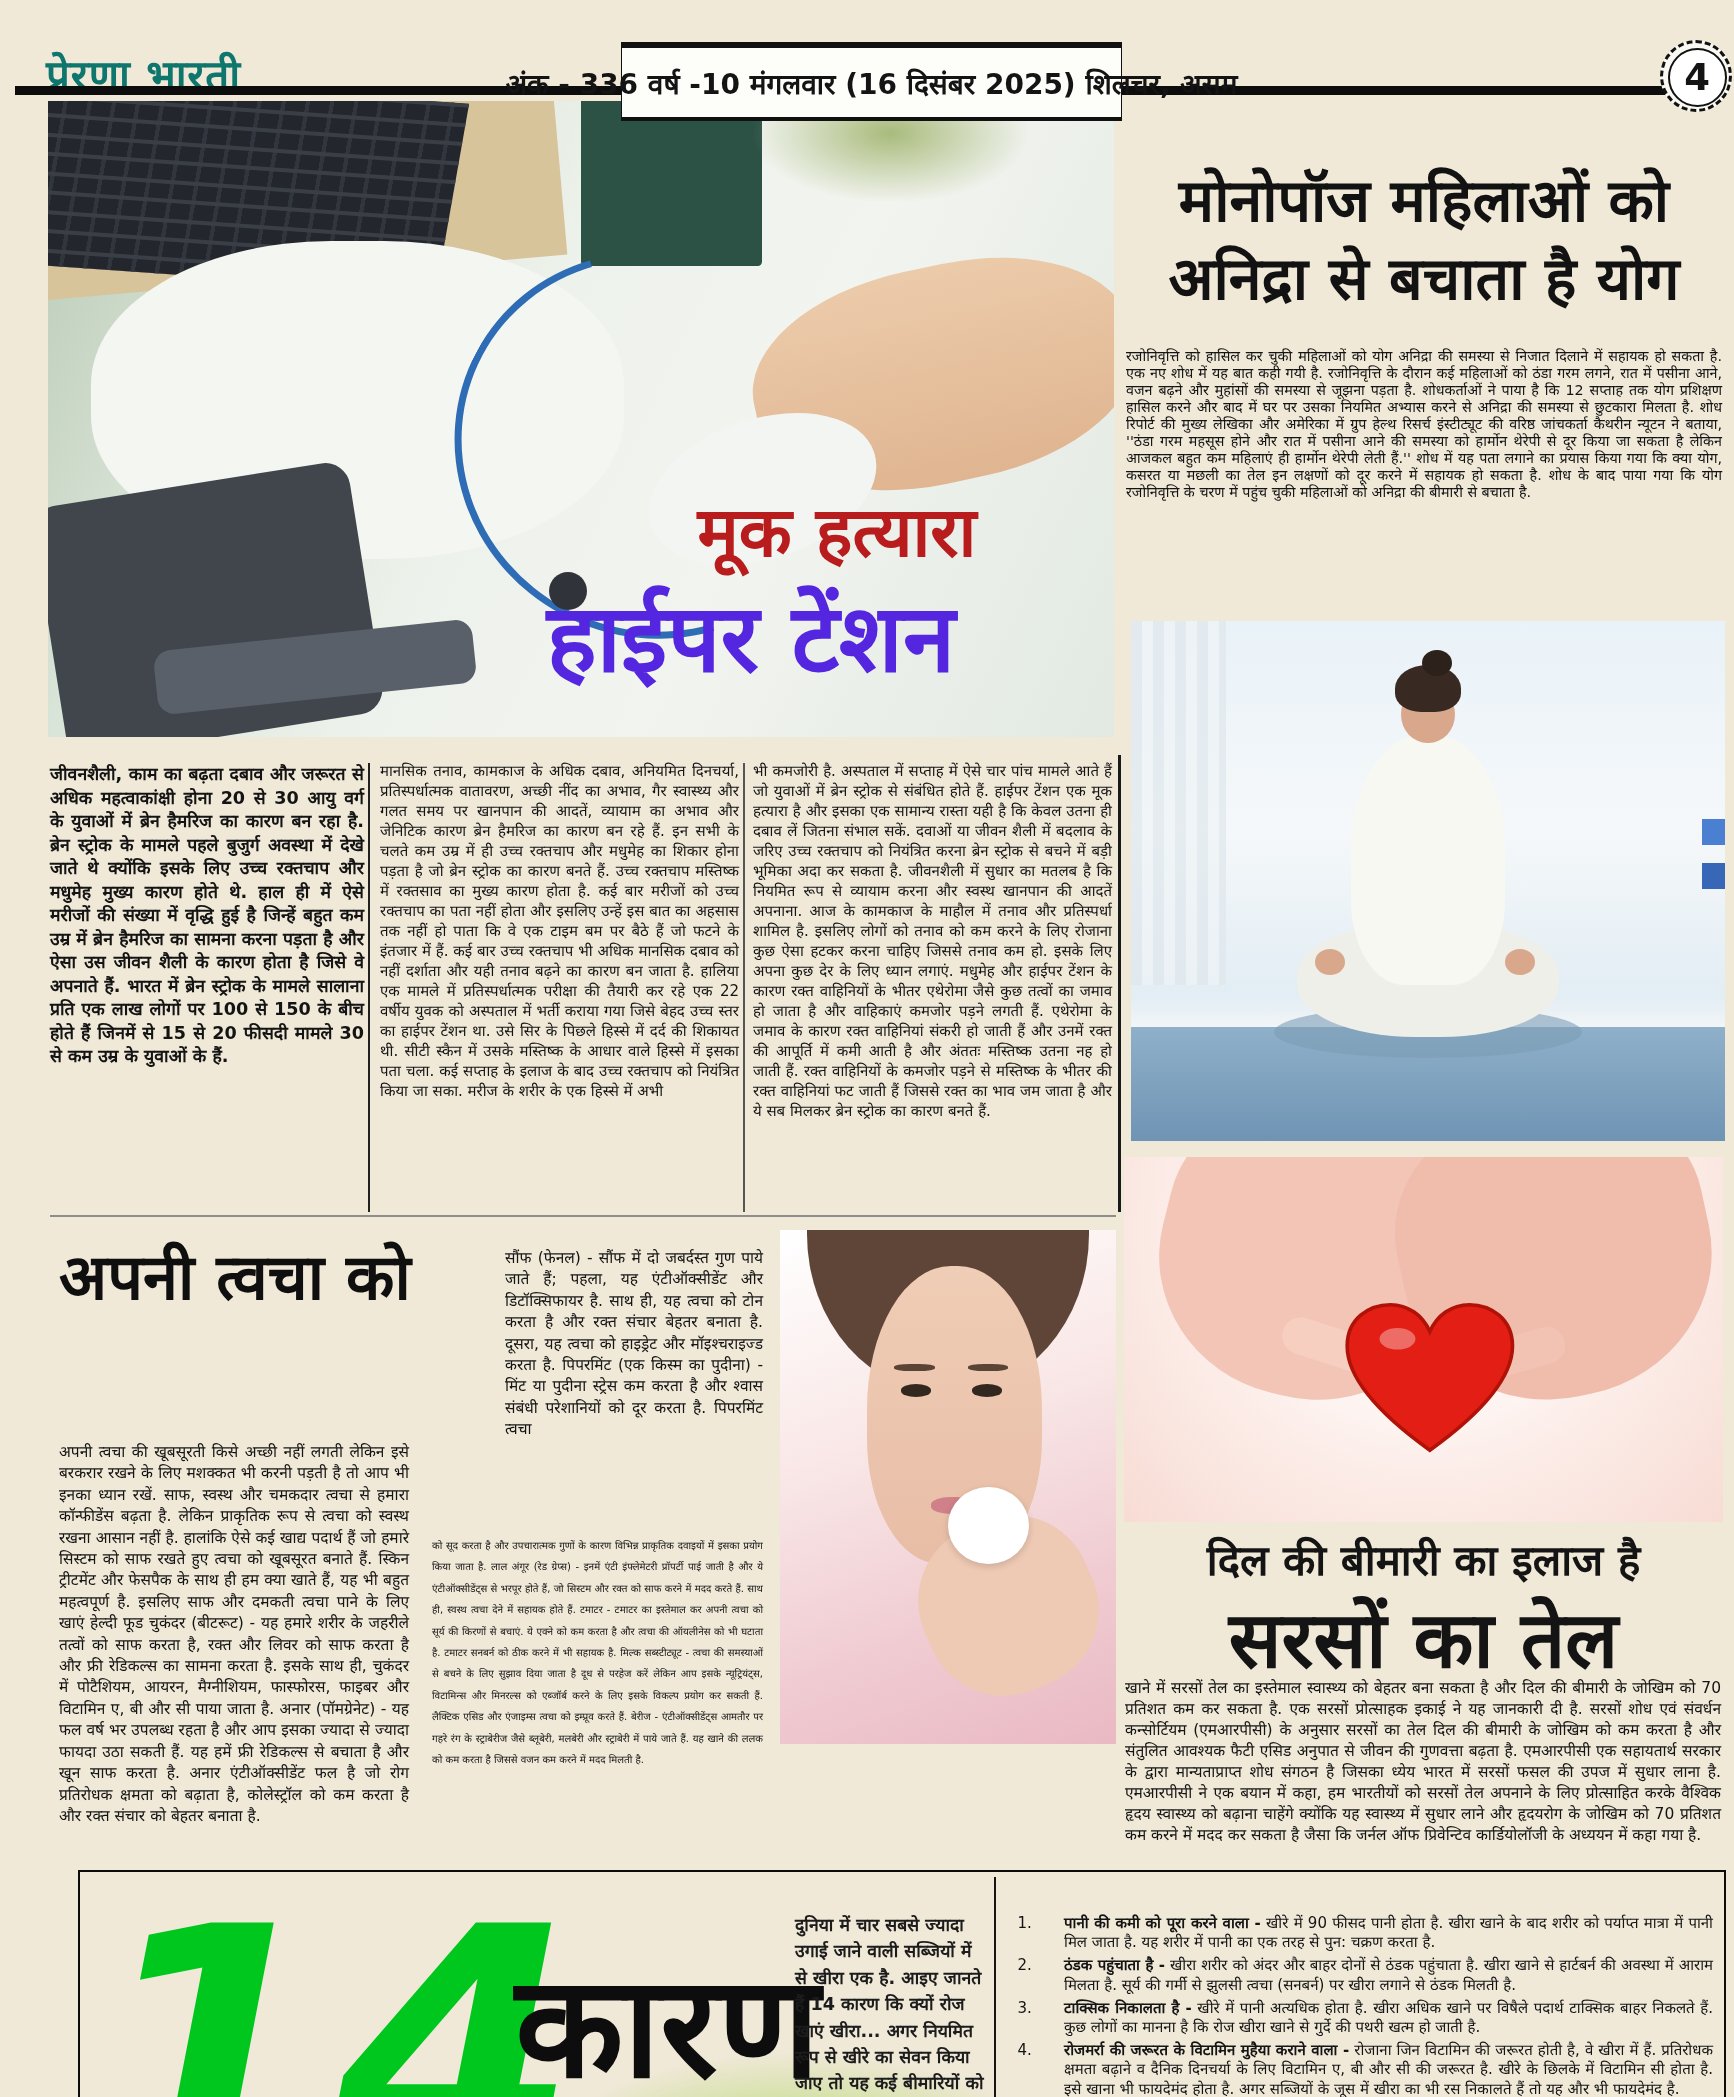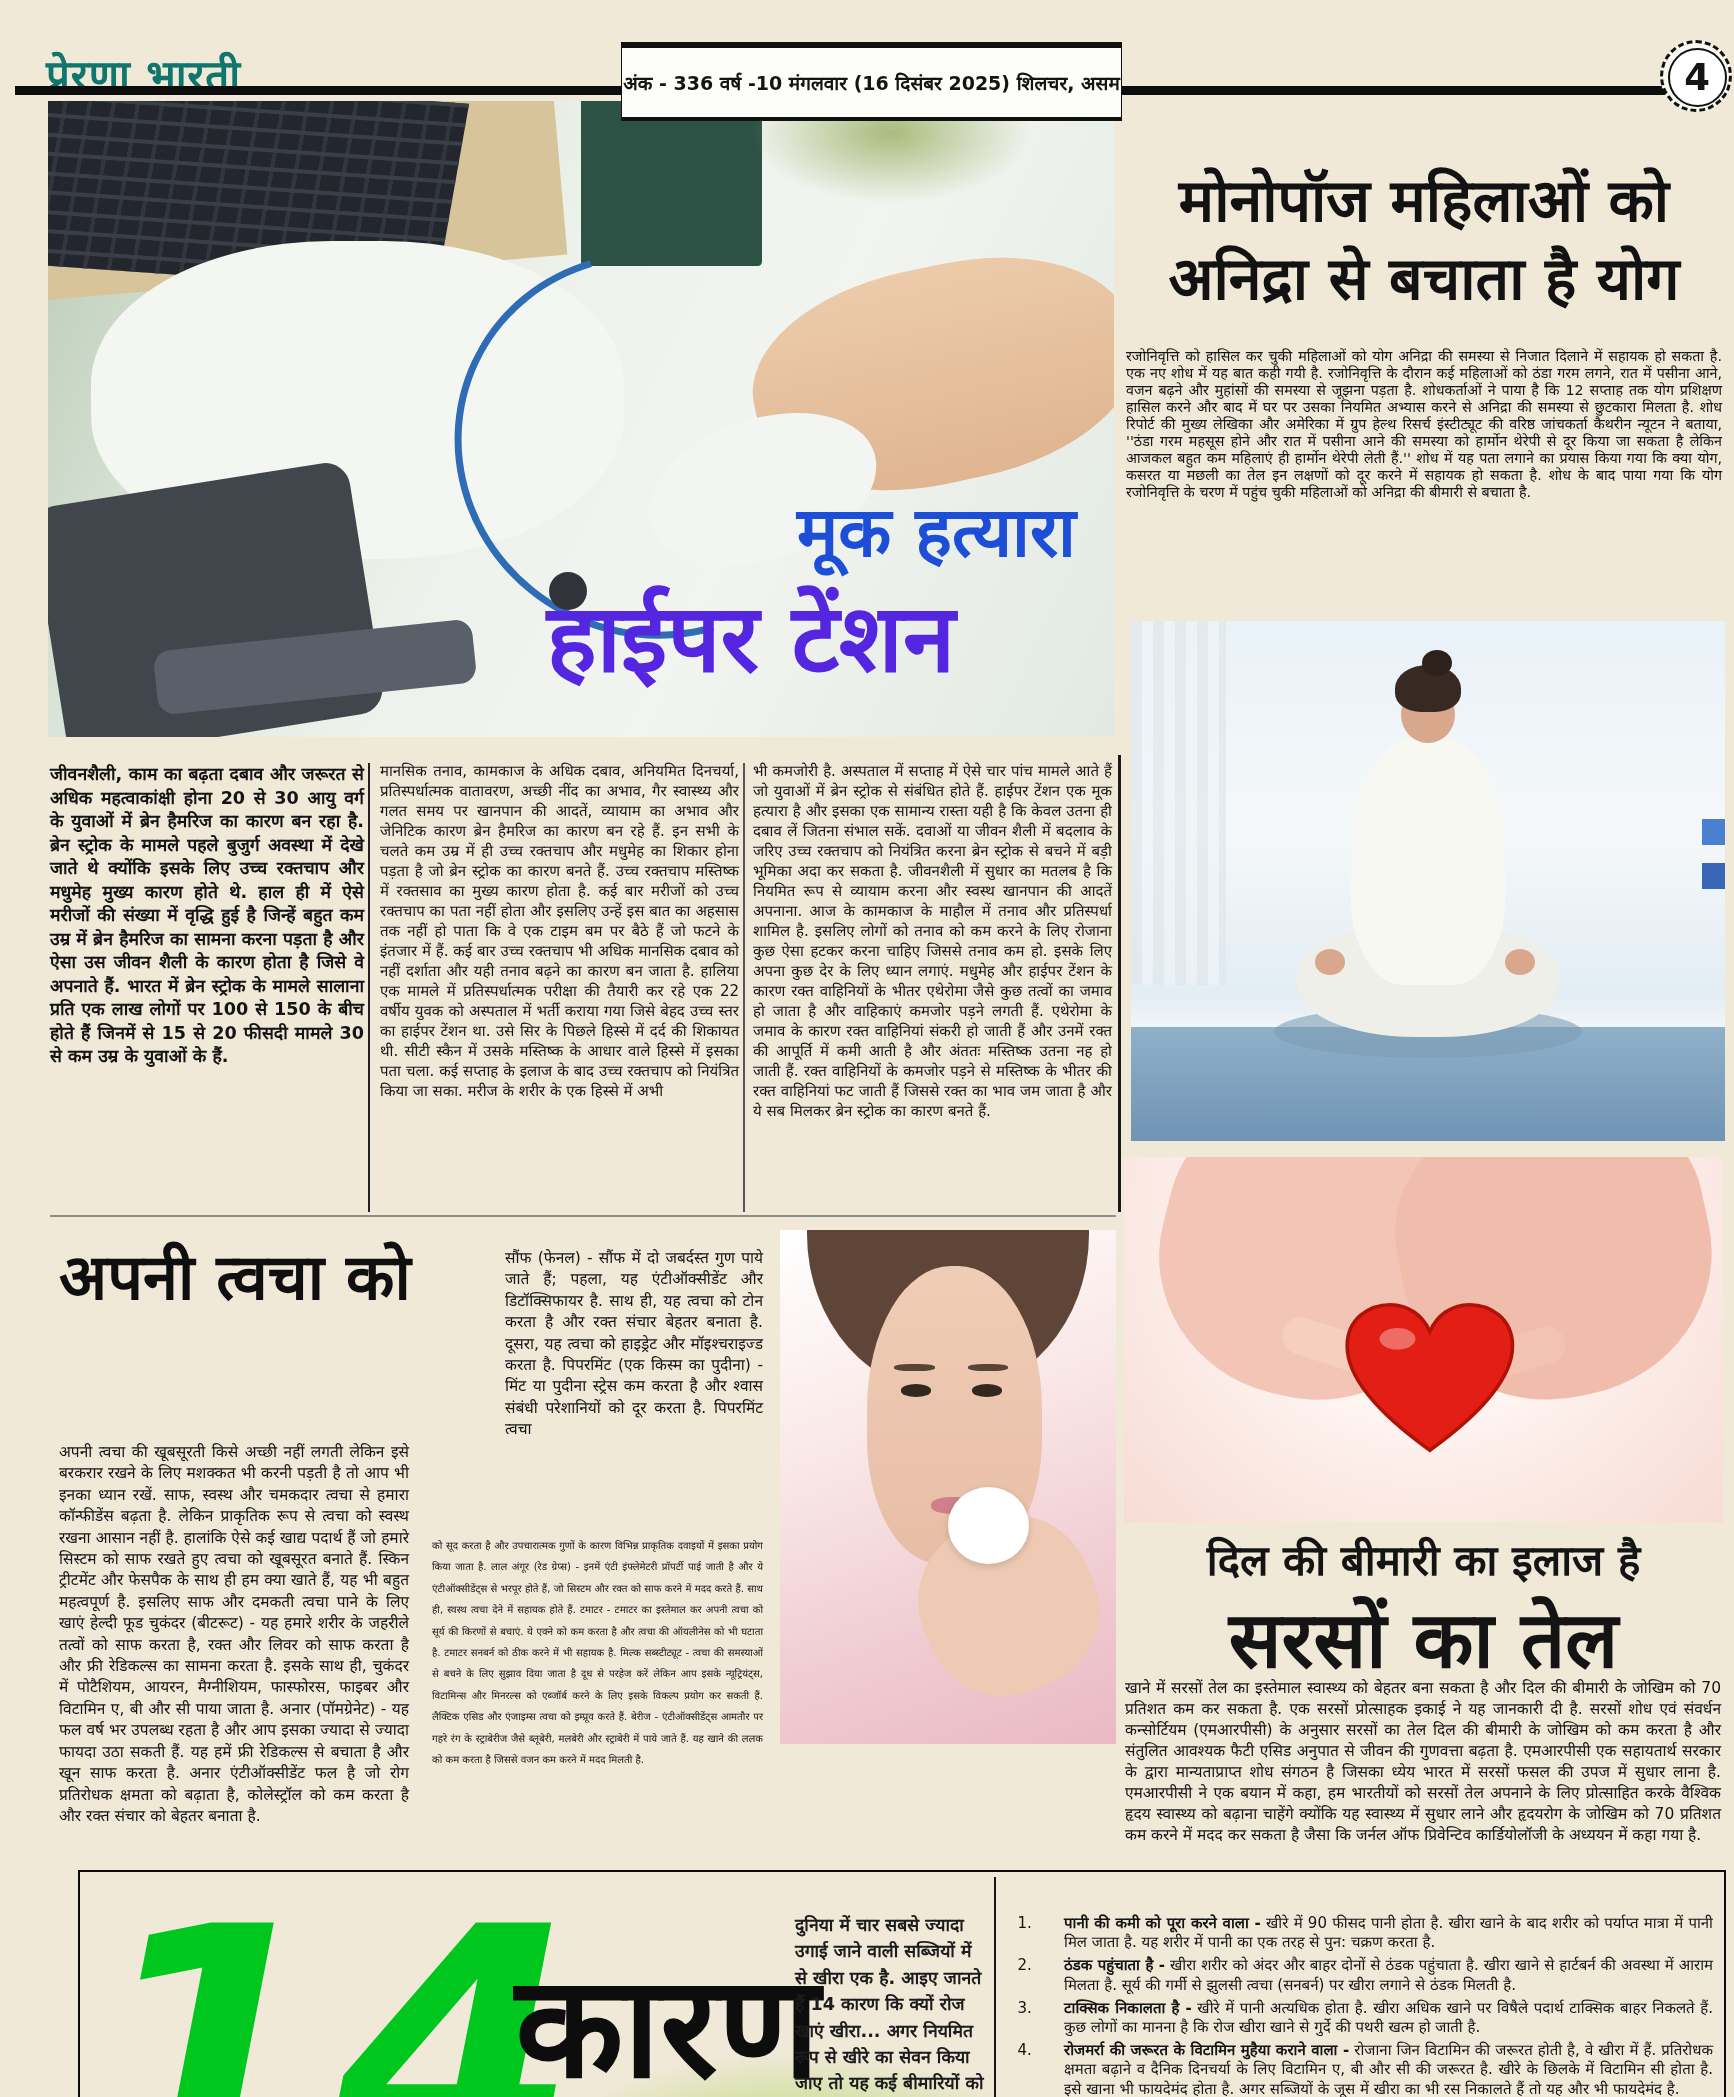--- a/index.html
+++ b/index.html
@@ -8,42 +8,42 @@
     background:#f0e9d8;
     font-family:"DejaVu Sans",sans-serif;
     color:#141414;
   }
   .page{position:relative;width:1734px;height:2725px;overflow:hidden;background:#f0e9d8;}
   .abs{position:absolute;}
   .jt{text-align:justify;}
   
   .masthead{left:46px;top:45px;width:378px;font-size:42px;font-weight:900;letter-spacing:0.8px;color:#0f766e;}
   .issue-box{left:621px;top:42px;width:499px;height:69px;background:#fdfdfa;border:1.7px solid #111;border-top:6.7px solid #111;border-bottom:4.2px solid #111;z-index:3;display:flex;align-items:center;justify-content:center;}
-  .issue-line{font-size:19px;font-weight:700;white-space:nowrap;}
+  .issue-line{font-size:28px;font-weight:700;white-space:nowrap;}
   .header-rule{left:14.7px;top:86px;width:1705px;height:9.2px;background:#0d0d0d;}
   .badge{left:1665px;top:45px;width:63px;height:63px;z-index:3;}
   .badge-ring{position:absolute;left:-5px;top:-5px;width:66px;height:66px;border:3.4px dashed #111;border-radius:50%;background:#faf8f2;}
   .badge-core{position:absolute;left:2.5px;top:2.5px;width:55px;height:55px;border:2.5px solid #111;border-radius:50%;background:#fff;display:flex;align-items:center;justify-content:center;}
   .badge-num{font-size:37px;font-weight:800;}
   
   .bp-photo{left:48px;top:101px;width:1066px;height:636px;overflow:hidden;
     background:linear-gradient(115deg,#b9c8b4 0%,#d9e5d8 22%,#eef2ec 45%,#f2f4ef 65%,#e2e9e3 100%);}
   .bp-desk{position:absolute;left:-4%;top:-6%;width:52%;height:34%;background:#d8c49b;transform:rotate(-5deg);}
   .bp-keyboard{position:absolute;left:-2%;top:-2%;width:40%;height:30%;background:#23262c;transform:rotate(4deg) skewX(-6deg);
     background-image:repeating-linear-gradient(#3a3f47 0 4.2px,transparent 4.2px 19.3px),repeating-linear-gradient(90deg,#31363e 0 4.2px,transparent 4.2px 24px);}
   .bp-monitor{position:absolute;left:50%;top:-4%;width:17%;height:30%;background:#2c5246;border-radius:4.2px;}
   .bp-coat{position:absolute;left:4%;top:22%;width:50%;height:50%;background:#f4f6f1;border-radius:45%;}
   .bp-plant{position:absolute;left:66%;top:-6%;width:26%;height:22%;background:radial-gradient(closest-side,#a9bb7c,rgba(169,187,124,0));}
   .bp-arm{position:absolute;left:66%;top:26%;width:36%;height:34%;background:linear-gradient(180deg,#eccbaa,#e0b591);border-radius:45%;transform:rotate(-12deg);}
   .bp-glove{position:absolute;left:56%;top:50%;width:22%;height:22%;background:#f3f5f2;border-radius:50%;transform:rotate(-18deg);}
   .bp-steth{position:absolute;left:38%;top:24%;width:36%;height:58%;border:7.6px solid transparent;border-left-color:#2e6cb5;border-bottom-color:#2e6cb5;border-radius:50%;transform:rotate(28deg);}
   .bp-chest{position:absolute;left:47%;top:74%;width:38px;height:38px;background:#30343a;border-radius:50%;}
   .bp-cuff{position:absolute;left:0%;top:60%;width:30%;height:40%;background:#41464d;border-radius:25px;transform:rotate(-9deg);}
   .bp-strap{position:absolute;left:10%;top:84%;width:30%;height:10%;background:#5a606a;border-radius:17px;transform:rotate(-6deg);}
-  .hyper-t1{left:598px;top:482px;width:478px;font-size:69px;font-weight:800;color:#1d4ed8;text-align:right;z-index:2;}
+  .hyper-t1{left:598px;top:482px;width:478px;font-size:69px;font-weight:800;color:#b91c1c;text-align:center;z-index:2;}
   .hyper-t2{left:424px;top:571px;width:654px;font-size:94px;font-weight:800;color:#5426e0;text-align:center;z-index:2;}
   
   .yoga-title{left:1124px;top:162px;width:600px;font-size:59px;line-height:78px;font-weight:800;text-align:center;color:#121212;}
   .yoga-body{left:1126px;top:348px;width:596px;height:239px;font-size:14.3px;line-height:17px;}
   .yoga-photo{left:1131px;top:621px;width:594px;height:520px;overflow:hidden;
     background:linear-gradient(180deg,#e9f2f8 0%,#f5f8fa 40%,#e2edf4 72%,#f1f5f7 78%,#ffffff 100%);}
   .yg-blinds{position:absolute;left:0;top:0;width:16%;height:70%;background:repeating-linear-gradient(90deg,#dfe7ec 0 11px,#eef3f6 11px 22px);opacity:.7;}
   .yg-mat{position:absolute;left:0;top:78%;width:100%;height:22%;background:linear-gradient(180deg,#8fb0c9,#6f94b4);}
   .yg-shadow{position:absolute;left:24%;top:74%;width:52%;height:10%;background:#7d9cb5;border-radius:50%;opacity:.6;}
   .yg-legs{position:absolute;left:28%;top:58%;width:44%;height:22%;background:#efefe9;border-radius:45%;}

